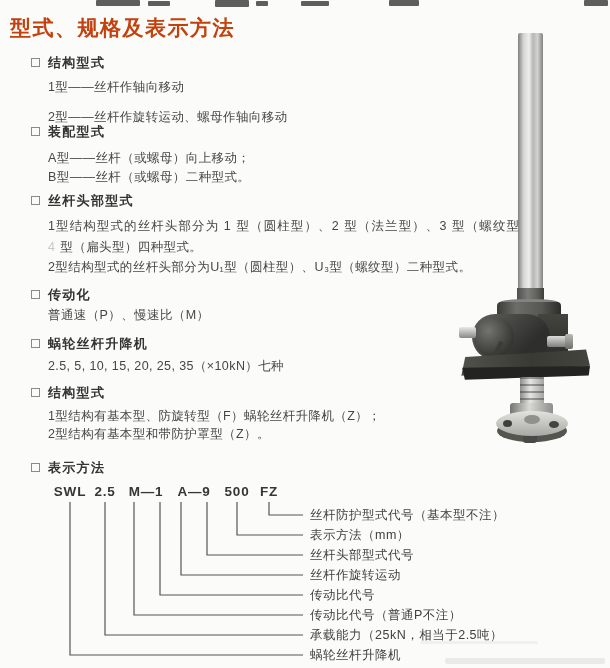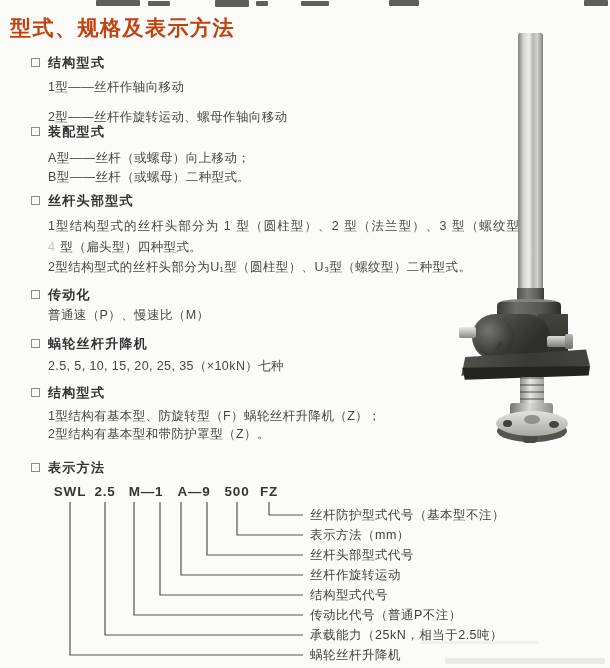--- a/index.html
+++ b/index.html
@@ -167,21 +167,21 @@
   <polyline points="160,502 160,595 303,595"></polyline>
   <polyline points="134,502 134,615 303,615"></polyline>
   <polyline points="105,502 105,635 303,635"></polyline>
   <polyline points="70,502 70,655 303,655"></polyline>
 </svg>
 
 <div class="dlabel" style="top:507px">丝杆防护型式代号（基本型不注）</div>
 <div class="dlabel" style="top:527px">表示方法（mm）</div>
 <div class="dlabel" style="top:547px">丝杆头部型式代号</div>
 <div class="dlabel" style="top:567px">丝杆作旋转运动</div>
-<div class="dlabel" style="top:587px">结构型式代号</div>
+<div class="dlabel" style="top:587px">传动比代号</div>
 <div class="dlabel" style="top:607px">传动比代号（普通P不注）</div>
 <div class="dlabel" style="top:627px">承载能力（25kN，相当于2.5吨）</div>
 <div class="dlabel" style="top:647px">蜗轮丝杆升降机</div>
 
 <div class="fig">
   <div class="rod"></div>
   <div class="rod-collar"></div>
   <div class="turret-rim"></div>
   <div class="turret"></div>
   <div class="house-right"></div>

